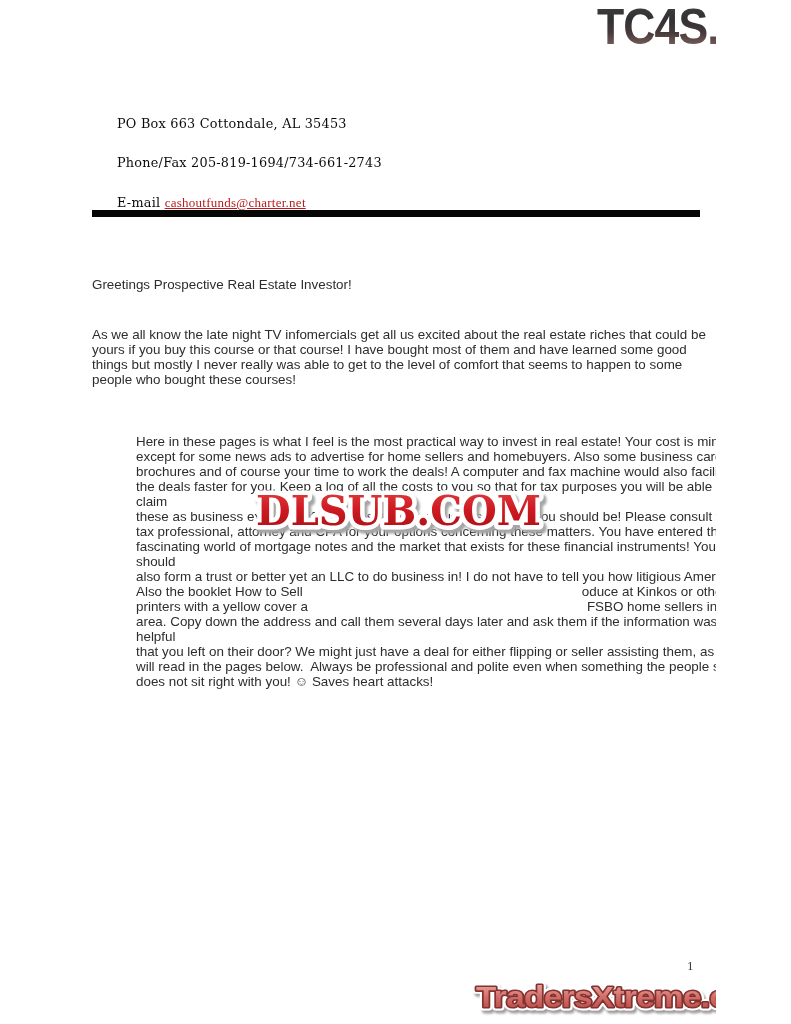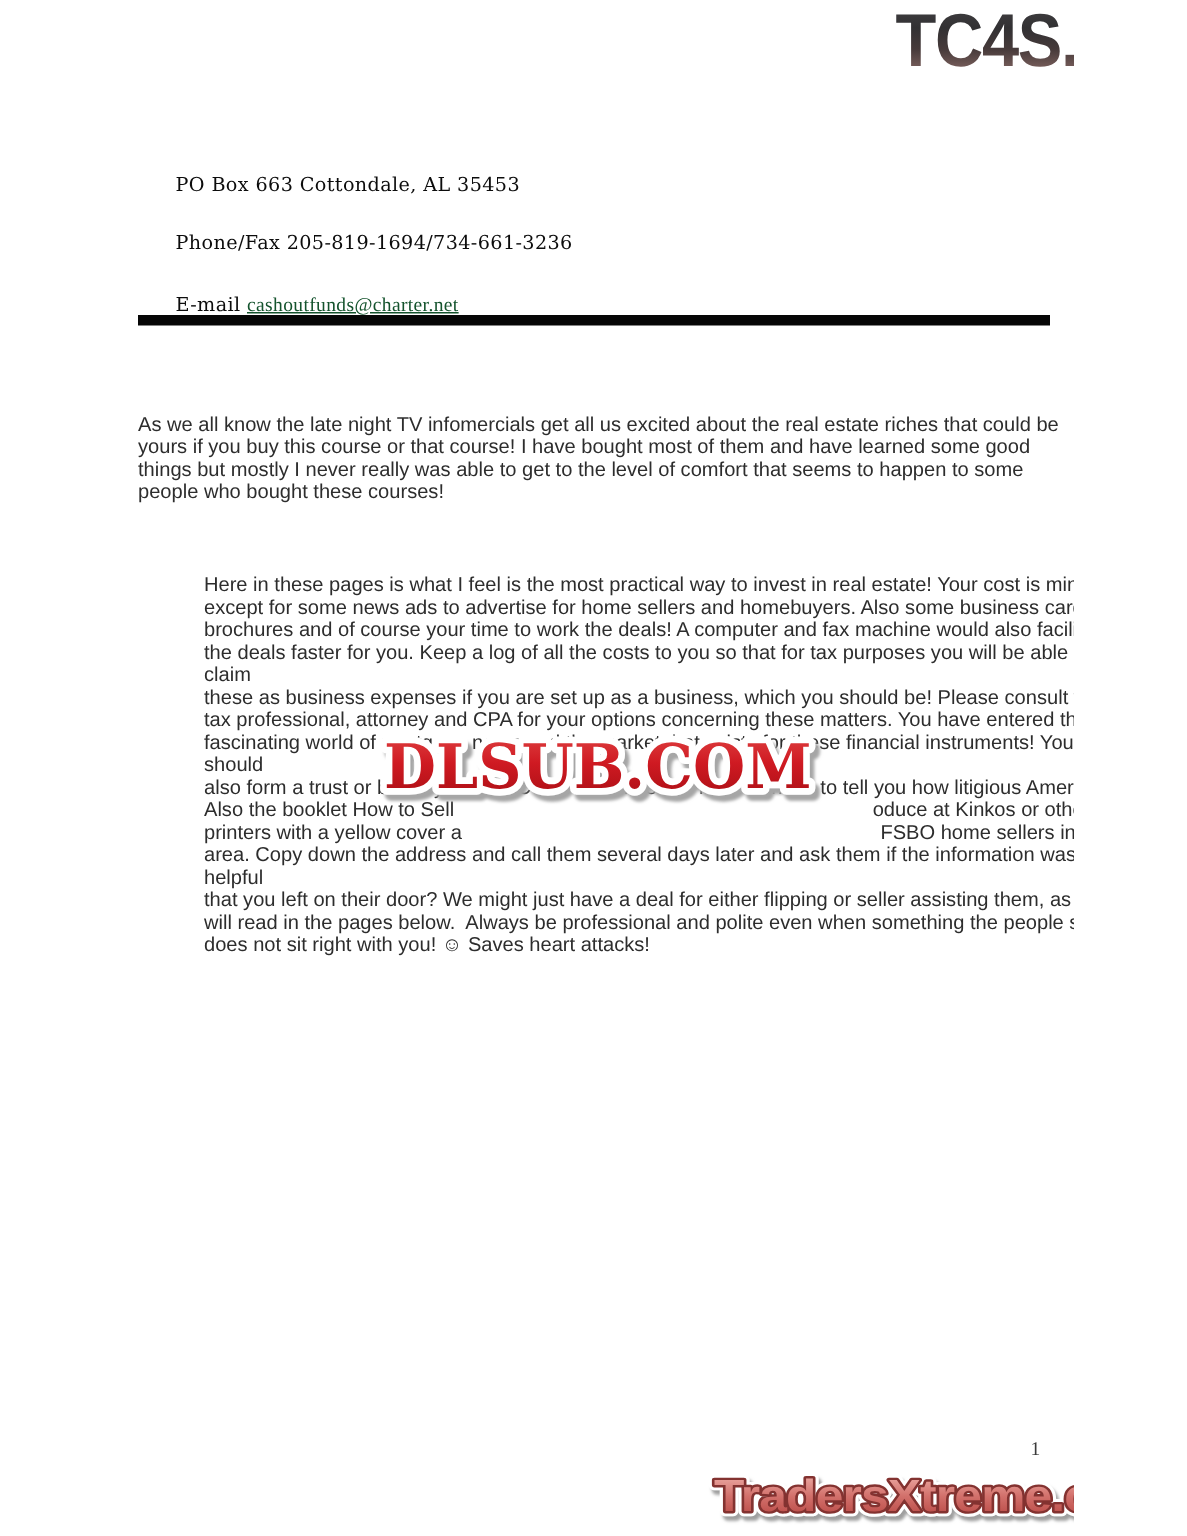--- a/index.html
+++ b/index.html
@@ -7,21 +7,21 @@
         font-family:"Liberation Sans","DejaVu Sans",sans-serif;}
 
   
   .wm-top{position:absolute;left:595px;top:2px;}
 
   
   .letterhead{position:absolute;left:117px;top:92px;color:#000;
               font-family:"DejaVu Serif","Liberation Serif",serif;}
   .company{margin:0 0 3px 0;font-size:19px;font-weight:bold;letter-spacing:.8px;line-height:24px;}
   .lh-line{font-size:12.8px;line-height:15.4px;letter-spacing:.25px;color:#0c0c0c;margin-top:24px;}
-  .email-link{color:#14532d;text-decoration:underline;
+  .email-link{color:#b91c1c;text-decoration:underline;
               font-family:"Liberation Serif",serif;font-size:13px;}
 
   
   .rule{position:absolute;left:92px;top:210px;width:608px;height:7px;background:#060606;}
 
   
   .letter{position:absolute;left:92px;top:240px;width:662px;color:#2d2d2d;
           font-size:13.4px;line-height:15px;white-space:pre-wrap;}
   .letter p{margin:0;padding:0;}
   .letter .greet{padding-top:7px;}
@@ -60,27 +60,28 @@
         <stop offset="0.6" stop-color="#463a3a"></stop>
         <stop offset="0.85" stop-color="#7a5f5c"></stop>
         <stop offset="1" stop-color="#9c827c"></stop>
       </linearGradient>
     </defs>
     <text class="tc4s-t" x="2" y="42" textLength="186" lengthAdjust="spacingAndGlyphs">TC4S.net</text>
   </svg>
 
   <div class="letterhead">
     <div class="lh-line">PO Box 663 Cottondale, AL 35453</div>
-    <div class="lh-line">Phone/Fax 205-819-1694/734-661-3236</div>
+    <div class="lh-line">Phone/Fax 205-819-1694/734-661-2743</div>
     <div class="lh-line"><span>E-mail </span><a class="email-link" href="#">cashoutfunds@charter.net</a></div>
   </div>
 
   <div class="rule"></div>
 
   <div class="letter">
+    <p class="greet">Greetings Prospective Real Estate Investor!</p>
     <p class="p1">As we all know the late night TV infomercials get all us excited about the real estate riches that could be
 yours if you buy this course or that course! I have bought most of them and have learned some good
 things but mostly I never really was able to get to the level of comfort that seems to happen to some
 people who bought these courses!</p>
     <p class="p3">Here in these pages is what I feel is the most practical way to invest in real estate! Your cost is minimal
 except for some news ads to advertise for home sellers and homebuyers. Also some business cards,
 brochures and of course your time to work the deals! A computer and fax machine would also facilitate
 the deals faster for you. Keep a log of all the costs to you so that for tax purposes you will be able to claim
 these as business expenses if you are set up as a business, which you should be! Please consult with a
 tax professional, attorney and CPA for your options concerning these matters. You have entered the

